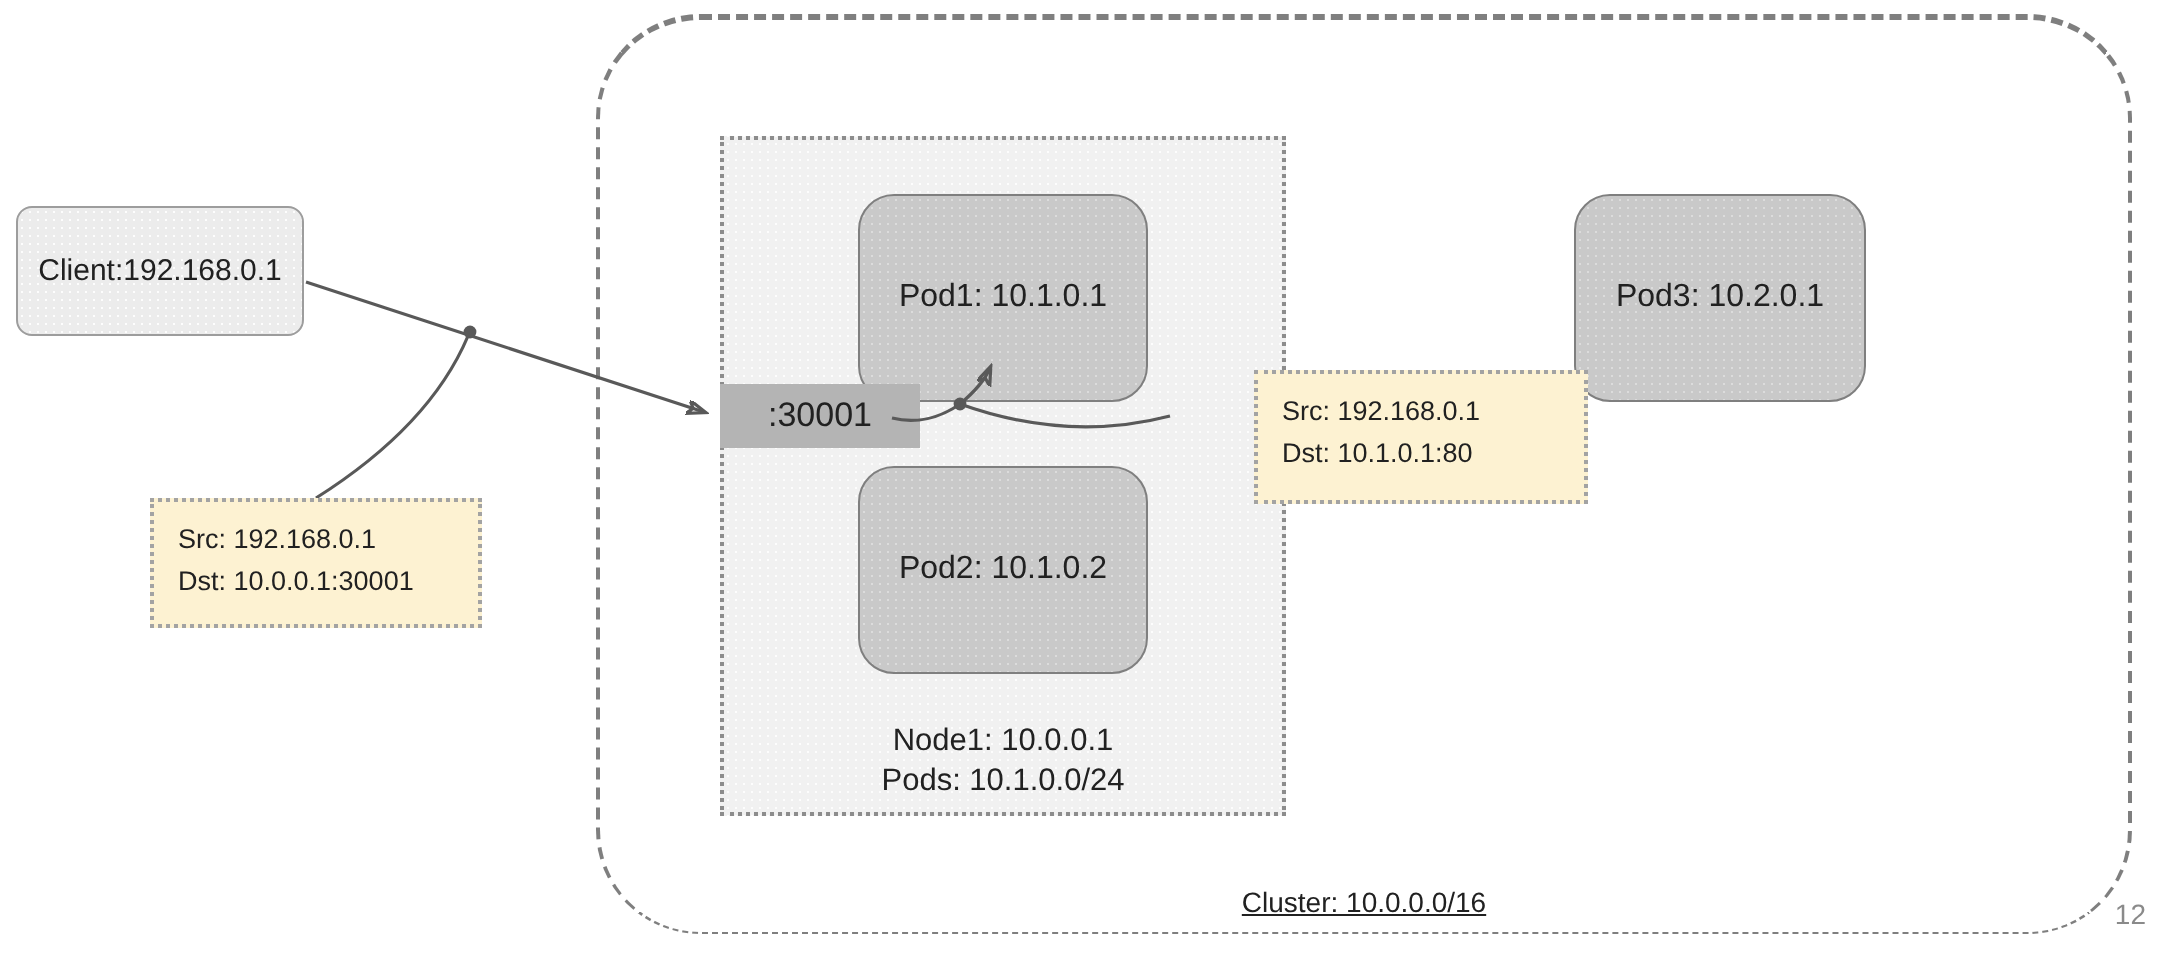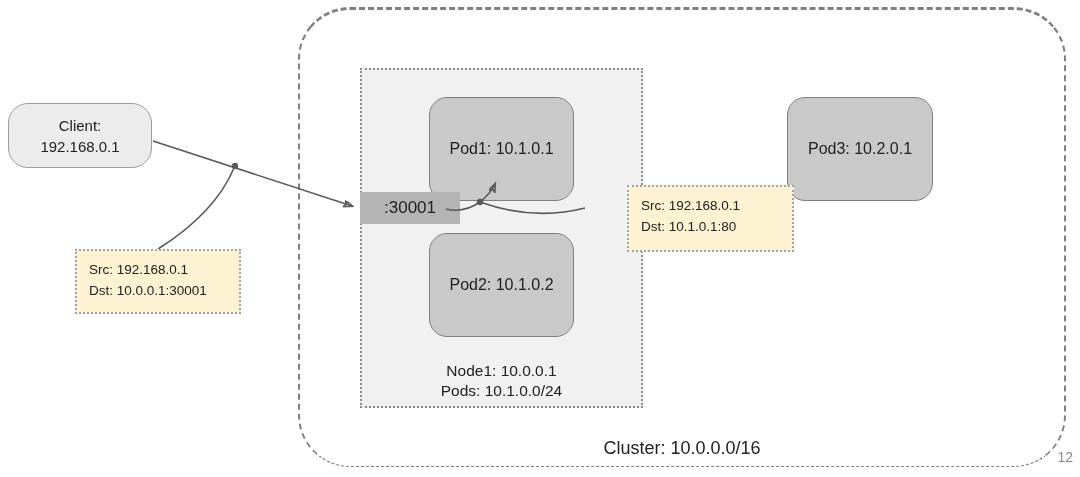--- a/index.html
+++ b/index.html
@@ -37,21 +37,22 @@
     border-style:dashed;
     border-color:var(--cluster-border);
     border-width:3px 2px 1px 2px;
     border-radius:52px;
     box-sizing:border-box;
     z-index:0;
   }
   .cluster-label{
     position:absolute;left:0;right:0;bottom:7px;
     text-align:center;
-    font-size:18px;
+    font-size:14px;
+    text-decoration:underline;
   }
   
   .node{
     position:absolute;top:68px;height:340px;
     background-color:var(--node-fill);
     background-image:radial-gradient(rgba(255,255,255,.85) .6px, rgba(0,0,0,0) .7px);
     background-size:4px 4px;
     border:2px dotted var(--node-border);
     box-sizing:border-box;
     z-index:1;
@@ -79,23 +80,23 @@
   .pod-1{left:429px;top:97px;}
   .pod-2{left:429px;top:233px;}
   .pod-3{left:787px;top:97px;width:146px;}
   
   .client{
     position:absolute;left:8px;top:103px;width:144px;height:65px;
     background-color:var(--client-fill);
     background-image:radial-gradient(rgba(255,255,255,.9) .6px, rgba(0,0,0,0) .7px);
     background-size:4px 4px;
     border:1.5px solid var(--client-border);
-    border-radius:20px;
-    box-sizing:border-box;
-    display:flex;flex-direction:column;align-items:center;justify-content:center;
+    border-radius:8px;
+    box-sizing:border-box;
+    display:flex;flex-direction:row;align-items:center;justify-content:center;
     font-size:15px;line-height:1.4;
     z-index:2;
   }
   
   .nodeport{
     position:absolute;left:360px;top:192px;width:100px;height:32px;
     background:var(--nodeport-fill);
     box-sizing:border-box;
     display:flex;align-items:center;justify-content:center;
     font-size:17px;

